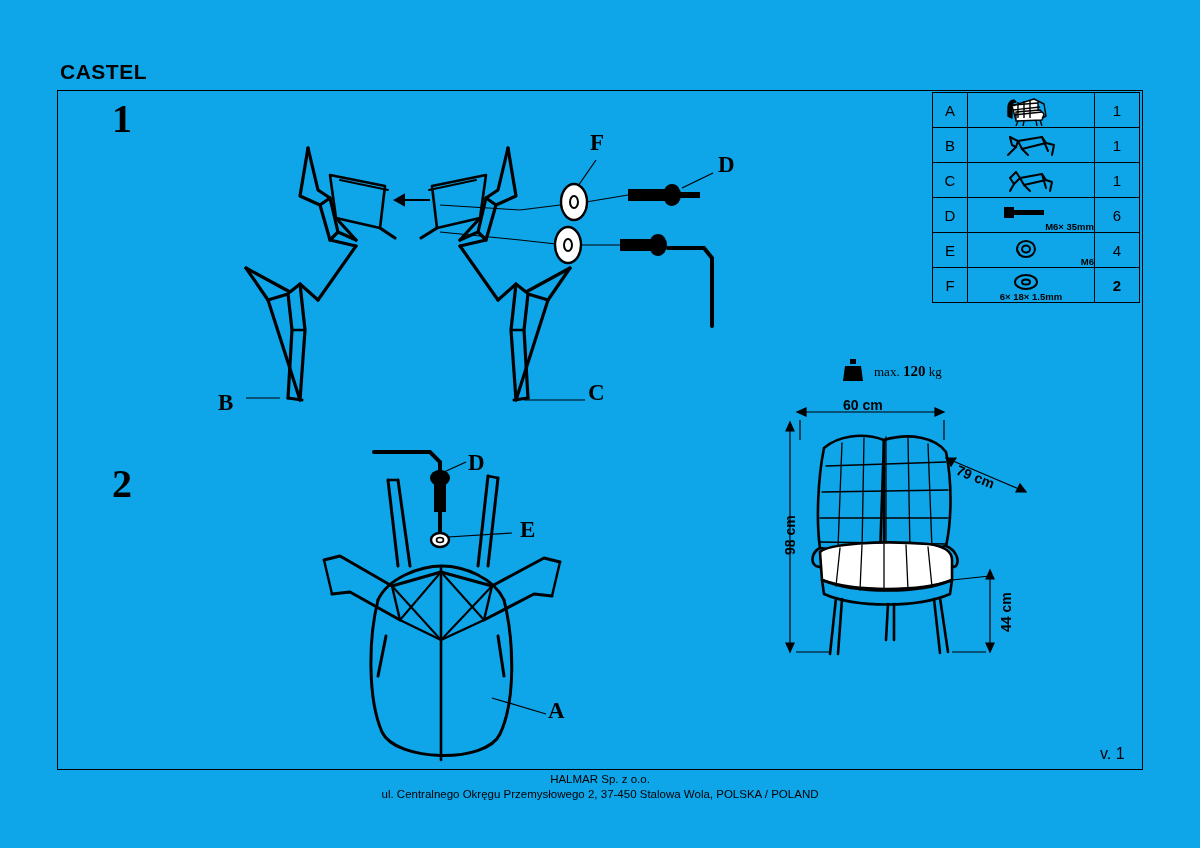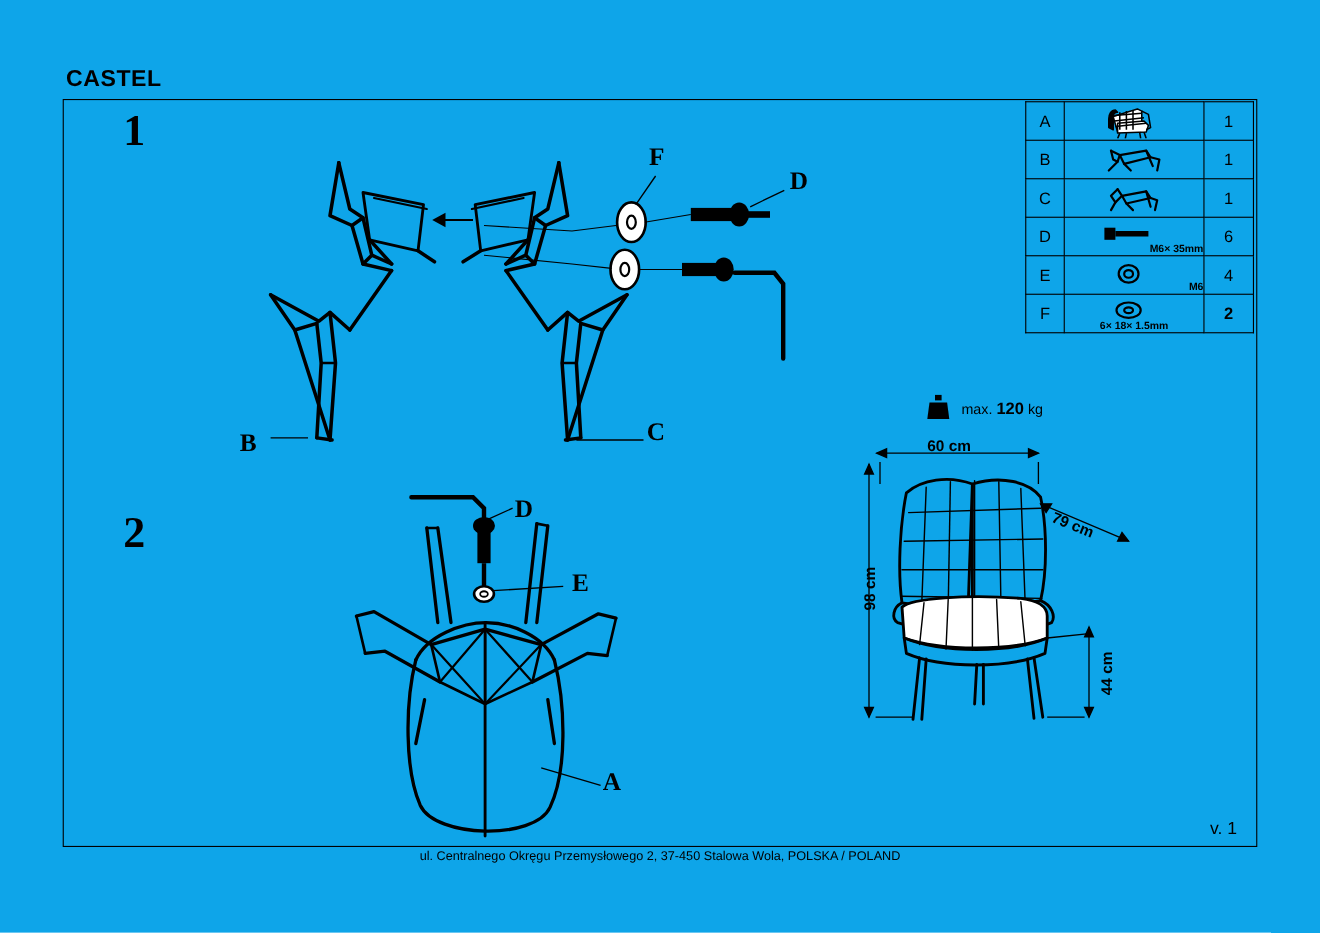--- a/index.html
+++ b/index.html
@@ -82,20 +82,21 @@
   .pt-sub.center { right: auto; left: 50%; transform: translateX(-50%); margin-top: 24px; }
 
   
   .maxload {
     position: absolute;
     left: 838px;
     top: 356px;
     display: flex;
     align-items: center;
     gap: 6px;
+    font-family: Liberation Serif, serif;
   }
   .maxload .txt {
     font-size: 13px;
     white-space: nowrap;
   }
   .maxload .txt b { font-size: 15px; }
 
   
   .dim {
     position: absolute;
@@ -453,16 +454,17 @@
   </svg>
 
   <div class="dim" style="left:843px; top:397px;">60 cm</div>
   <div class="dim" style="left:960px; top:462px; transform:rotate(22deg); transform-origin:left top;">79 cm</div>
   <div class="dim vert" style="left:782px; top:555px;">98 cm</div>
   <div class="dim vert" style="left:998px; top:632px;">44 cm</div>
 
   <div class="version">v. 1</div>
 
   <div class="footer">
+    <div>HALMAR Sp. z o.o.</div>
     <div>ul. Centralnego Okręgu Przemysłowego 2, 37-450 Stalowa Wola, POLSKA / POLAND</div>
   </div>
 
 </div>
 
 </body></html>

